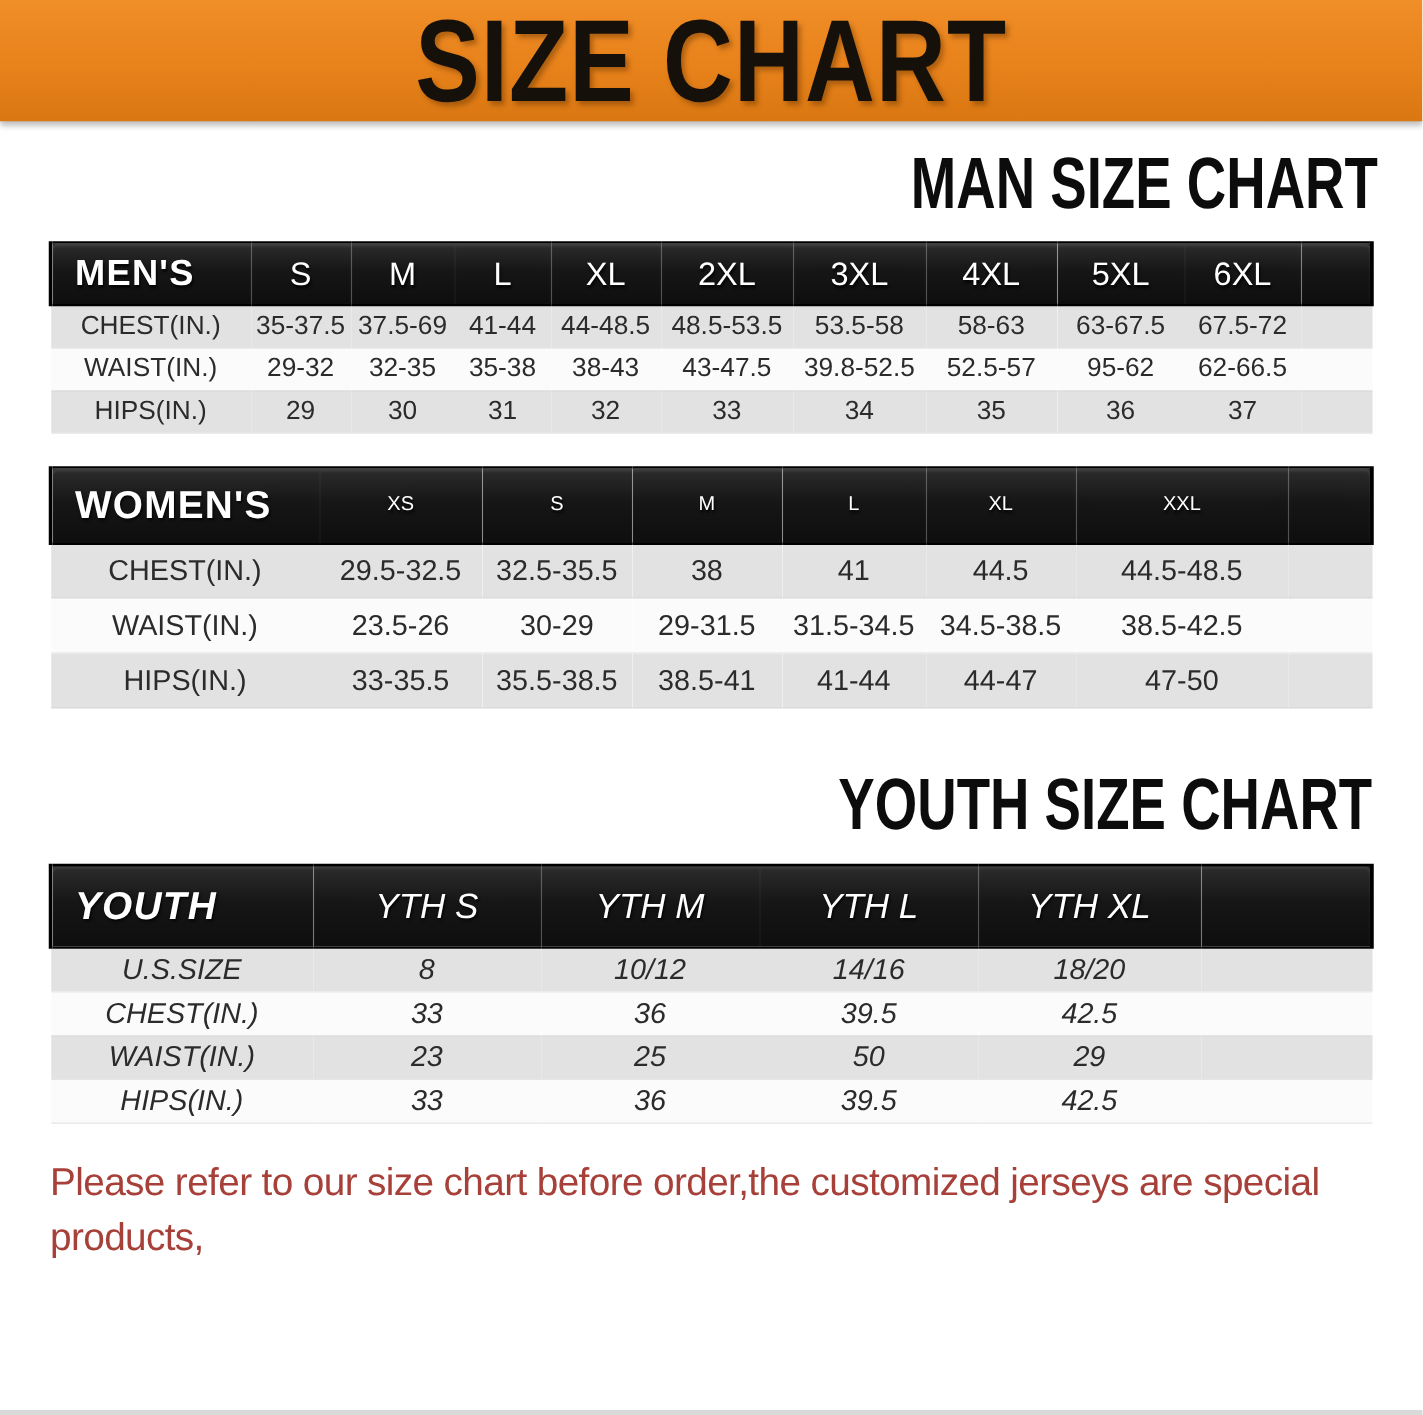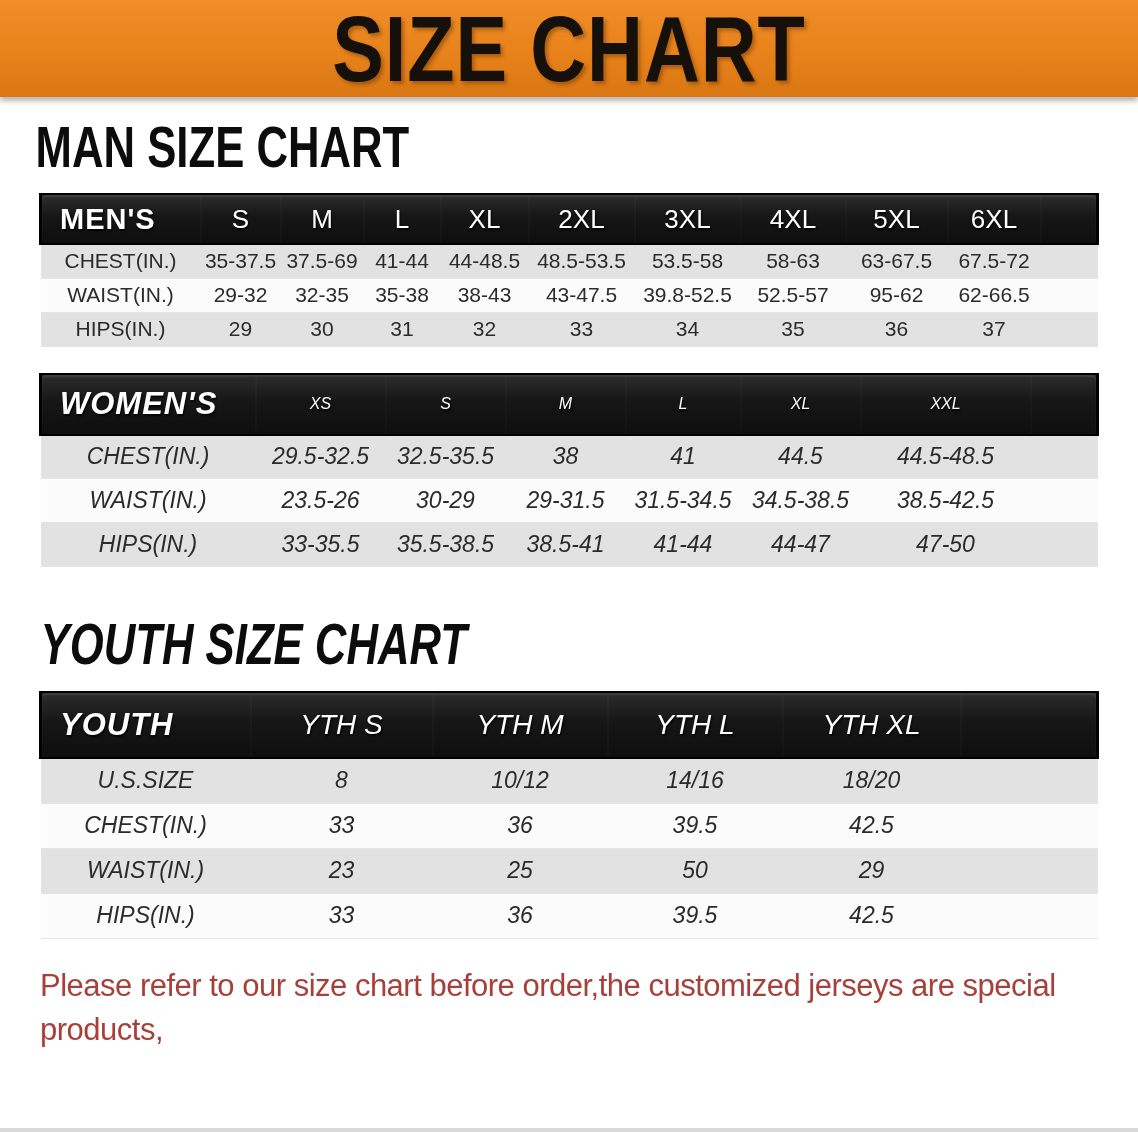--- a/index.html
+++ b/index.html
@@ -22,38 +22,38 @@
   .banner-title {
     display: inline-block;
     font-size: 88px; font-weight: bold; color: #15100a;
     letter-spacing: 1px;
     transform: scale(0.88, 1.06);
     text-shadow: 3px 3px 4px rgba(100,50,0,0.45);
     white-space: nowrap;
   }
 
   
-  .section-heading { text-align: left; line-height: 46px; height: 46px; }
+  .section-heading { text-align: right; line-height: 46px; height: 46px; }
   .section-heading span {
     display: inline-block;
     font-size: 52px; font-weight: bold; color: #0c0c0c;
     transform: scale(0.84, 1.12);
     white-space: nowrap;
   }
   .sec-men   .section-heading { margin-top: 27px; }
   .sec-women .section-heading { margin-top: 38px; }
-  .sec-youth .section-heading { margin-top: 54px; font-style: italic; }
+  .sec-youth .section-heading { margin-top: 54px; }
 
   
   table {
     width: 1057px; margin: 0 auto;
     border-collapse: collapse; table-layout: fixed;
   }
   .sec-men   table { margin-top: 23px; }
-  .sec-women table { margin-top: 26px; font-style: italic; }
+  .sec-women table { margin-top: 26px; }
   .sec-youth table { margin-top: 24px; font-style: italic; }
 
   thead th {
     background: linear-gradient(180deg, #2c2c2c 0%, #161616 45%, #0e0e0e 100%);
     color: #ffffff; font-weight: normal;
     border-top: 2px solid #000; border-bottom: 2px solid #000;
     text-shadow: 1px 2px 2px rgba(0,0,0,0.8);
     box-shadow: inset 0 2px 2px rgba(255,255,255,0.10);
     overflow: hidden; white-space: nowrap;
   }
@@ -74,21 +74,21 @@
   .men   tbody tr { height: 34px; }
   .men   tbody th, .men tbody td { font-size: 21px; }
 
   .women thead th { height: 57px; font-size: 16px; }
   .women thead th.corner { font-size: 31px; }
   .women tbody tr { height: 44px; }
   .women tbody th, .women tbody td { font-size: 23px; }
 
   .youth thead th { height: 62px; font-size: 28px; }
   .youth thead th.corner { font-size: 31px; }
-  .youth tbody tr { height: 45px; }
+  .youth tbody tr { height: 35px; }
   .youth tbody th, .youth tbody td { font-size: 23px; }
 
   
   .footer-note {
     margin: 25px 20px 0 40px;
     font-size: 31px; line-height: 44px;
     color: var(--footer-red, #a8403a);
     letter-spacing: -0.5px;
   }
 </style>

